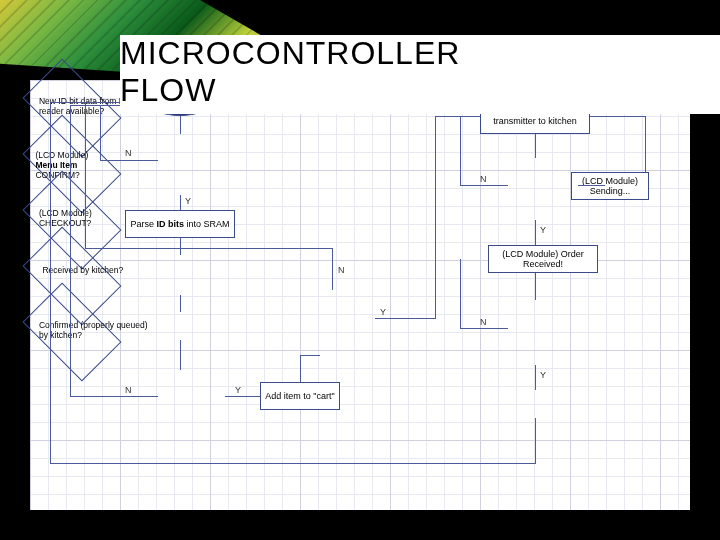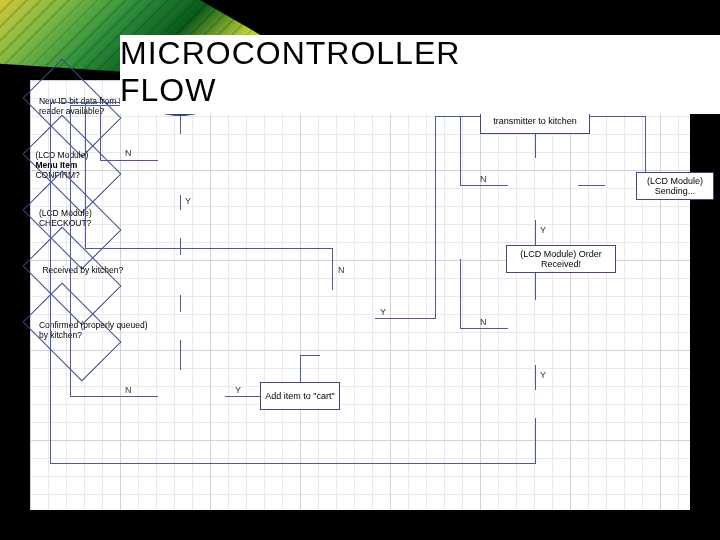--- a/index.html
+++ b/index.html
@@ -30,20 +30,23 @@
 <div class="canvas">
 <div class="grid"></div>
 <div class="gridm"></div>
 
 <div class="node oval" style="left:120px;top:12px">START</div>
 
 <div class="dia" style="left:128px;top:52px">
       <span><span>New ID bit data from NFC-reader available?</span></span>
     </div>
 
+<div class="node rect" style="left:95px;top:130px">
+      <span>Parse <b>ID bits</b> into SRAM</span>
+    </div>
 
 
 
 <div class="dia" style="left:128px;top:288px">
       <span><span>(LCD Module)</span><br><b>Menu Item</b><br><span>CONFIRM?</span></span>
     </div>
 
 <div class="node rect" style="left:230px;top:302px;width:80px">Add item to "cart"</div>
 
 <div class="dia" style="left:260px;top:210px">
@@ -51,23 +54,23 @@
     </div>
 
 <div class="node rect" style="left:450px;top:18px;min-height:36px">
       <span><span>Send </span><b>ID bits</b><span> via RF transmitter to kitchen</span></span>
     </div>
 
 <div class="dia" style="left:478px;top:78px">
       <span>Received by kitchen?</span>
     </div>
 
-<div class="node rect" style="left:606px;top:92px;width:78px">(LCD Module) Sending...</div>
+<div class="node rect" style="left:541px;top:92px;width:78px">(LCD Module) Sending...</div>
 
-<div class="node rect" style="left:476px;top:165px">
+<div class="node rect" style="left:458px;top:165px">
       <span>(LCD Module) Order Received!</span>
     </div>
 
 <div class="dia" style="left:478px;top:220px">
       <span>Confirmed (properly queued) by kitchen?</span>
     </div>
 
 
 <div class="ln" style="left:150px;top:36px;width:1px;height:18px"></div>
 <div class="ln" style="left:150px;top:115px;width:1px;height:15px"></div>

